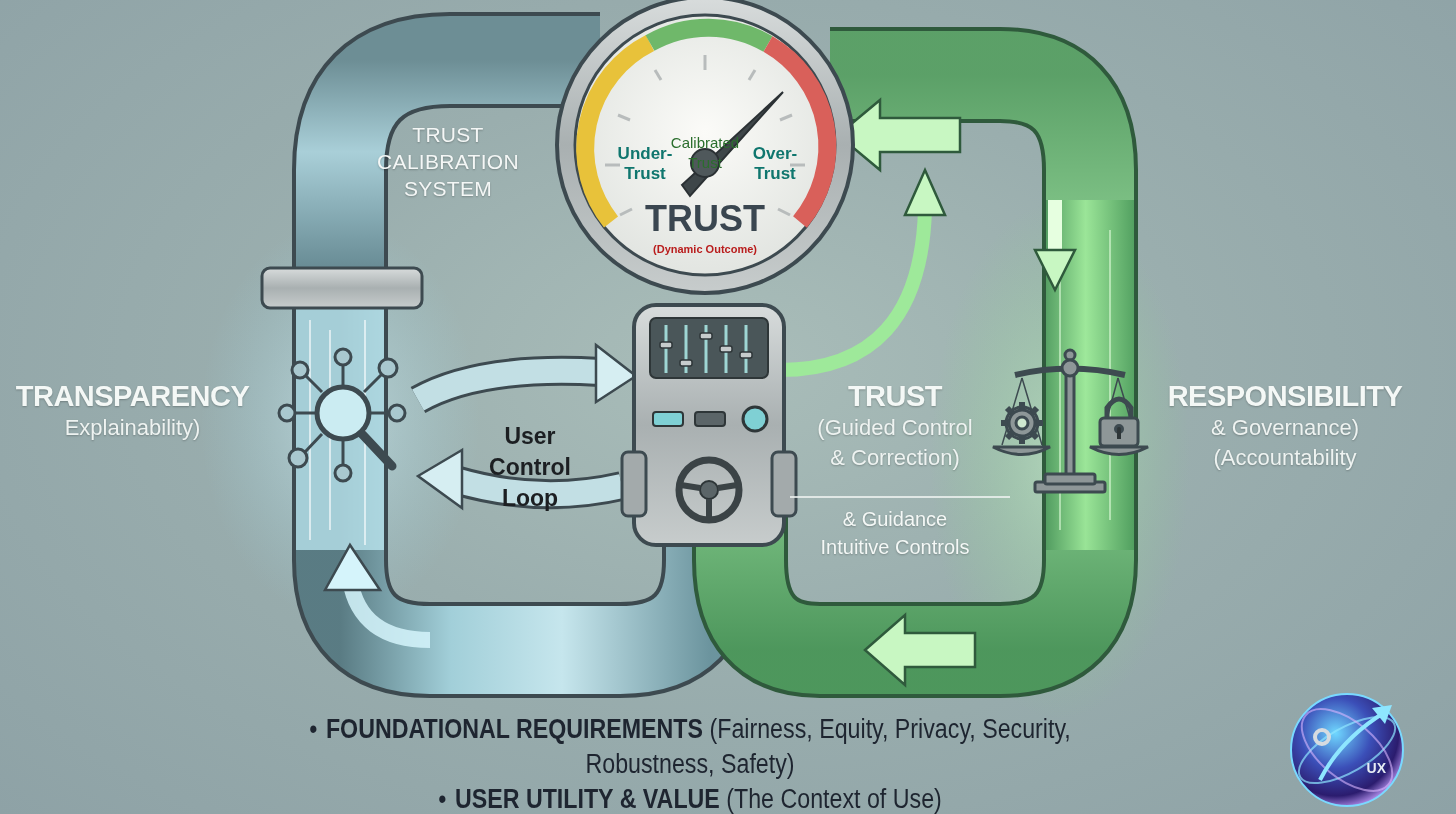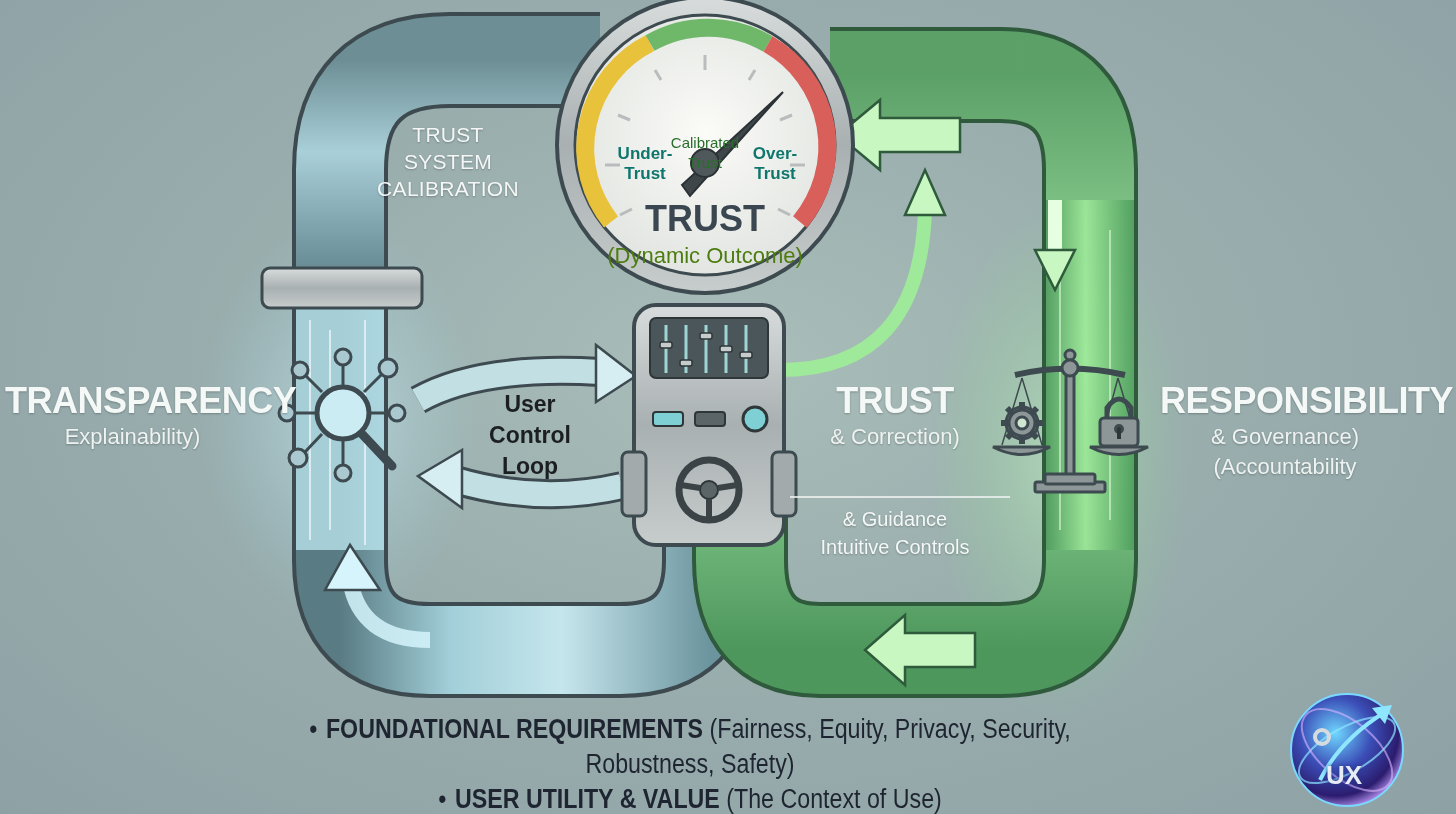--- a/index.html
+++ b/index.html
@@ -2,25 +2,25 @@
 <html><head>
 <meta charset="utf-8">
 <style>
   html,body{margin:0;padding:0;}
   body{width:1456px;height:814px;overflow:hidden;position:relative;
     background:radial-gradient(ellipse at 50% 45%, #a9bdb9 0%, #9aaeae 45%, #8ea2a6 100%);
     font-family:"Liberation Sans","DejaVu Sans",sans-serif;}
   .abs{position:absolute;}
   svg.diagram{position:absolute;left:0;top:0;}
   .lbl-white{color:#f4f8f6;text-align:center;text-shadow:0 1px 2px rgba(0,0,0,.25);}
-  .pillar-title{font-weight:700;font-size:36px;letter-spacing:-0.5px;}
+  .pillar-title{font-weight:700;font-size:29px;letter-spacing:-0.5px;}
   .pillar-sub{font-size:22px;line-height:30px;color:#eef3f1;}
   .tcs{font-size:21px;font-weight:500;line-height:27px;color:#f4f7f6;letter-spacing:0.3px;}
   .gauge-text{color:#0f766e;text-align:center;font-weight:700;}
-  .feedback{color:#1c1f22;font-size:23px;font-weight:700;text-align:center;line-height:31px;}
+  .feedback{color:#1c1f22;font-size:23px;font-weight:700;text-align:center;line-height:31px;margin-top:32px;}
   .bottom{color:#1e2530;text-align:center;font-size:27px;line-height:35px;font-family:"Liberation Sans Narrow","Liberation Sans",sans-serif;transform:scaleX(0.86);transform-origin:center;}
   .bottom b{font-weight:700;}
   .bullet{margin-right:10px;}
 </style>
 </head>
 <body>
 
 <svg class="diagram" width="1456" height="814" viewBox="0 0 1456 814">
   <defs>
     <linearGradient id="bluePipe" x1="0" y1="0" x2="1" y2="0">
@@ -229,52 +229,53 @@
     <ellipse cx="1347" cy="750" rx="54" ry="22" fill="none" stroke="#8ee6ff" stroke-width="2" opacity="0.7" transform="rotate(-30 1347 750)"></ellipse>
     <ellipse cx="1347" cy="750" rx="54" ry="28" fill="none" stroke="#d8b6ff" stroke-width="2" opacity="0.6" transform="rotate(40 1347 750)"></ellipse>
     <path d="M 1320 780 Q 1340 740 1385 712" fill="none" stroke="#8ee6ff" stroke-width="4"></path>
     <polygon points="1372,708 1392,705 1385,724" fill="#8ee6ff"></polygon>
     <circle cx="1322" cy="737" r="7" fill="none" stroke="#d6dbe0" stroke-width="4"></circle>
   </g>
 </svg>
 
 <div class="abs lbl-white tcs" style="left:358px;top:121px;width:180px;">
   <div>TRUST</div>
+  <div>CALIBRATION</div>
   <div>SYSTEM</div>
-  <div>CALIBRATION</div>
 </div>
 
 <div class="abs gauge-text" style="left:645px;top:87px;width:120px;color:#2a6e2c;font-size:15px;line-height:20px;font-weight:500;margin-top:46px;">
   <div>Calibrated</div>
   <div>Trust</div>
 </div>
 <div class="abs gauge-text" style="left:605px;top:144px;width:80px;font-size:17px;line-height:20px;">
   <div>Under-</div>
   <div>Trust</div>
 </div>
 <div class="abs gauge-text" style="left:735px;top:144px;width:80px;font-size:17px;line-height:20px;">
   <div>Over-</div>
   <div>Trust</div>
 </div>
 <div class="abs gauge-text" style="left:605px;top:199px;width:200px;font-size:36px;line-height:40px;color:#3a4650;">TRUST</div>
-<div class="abs gauge-text" style="left:600px;top:243px;width:210px;font-size:22px;font-weight:400;color:#4d7c0f;">(Dynamic Outcome)</div>
+<div class="abs gauge-text" style="left:600px;top:243px;width:210px;font-size:11px;font-weight:700;color:#b91c1c;">(Dynamic Outcome)</div>
 
 <div class="abs feedback" style="left:460px;top:389px;width:140px;">
   <div>User</div>
   <div>Control</div>
   <div>Loop</div>
 </div>
 
 <div class="abs lbl-white" style="left:5px;top:380px;width:255px;">
   <div class="pillar-title">TRANSPARENCY</div>
   <div class="pillar-sub">Explainability)</div>
 </div>
 
 <div class="abs lbl-white" style="left:795px;top:380px;width:200px;">
   <div class="pillar-title">TRUST</div>
+  <div class="pillar-sub">(Guided Control</div>
   <div class="pillar-sub">&amp; Correction)</div>
 </div>
 <div class="abs lbl-white" style="left:795px;top:505px;width:200px;font-size:20px;line-height:28px;">
   <div>&amp; Guidance</div>
   <div>Intuitive Controls</div>
 </div>
 
 <div class="abs lbl-white" style="left:1160px;top:380px;width:250px;">
   <div class="pillar-title">RESPONSIBILITY</div>
   <div class="pillar-sub">&amp; Governance)</div>
@@ -284,13 +285,13 @@
 <div class="abs" style="left:180px;top:712px;width:1020px;">
   <div class="bottom">
     <span class="bullet">•</span><b>FOUNDATIONAL REQUIREMENTS</b><span> (Fairness, Equity, Privacy, Security,</span>
   </div>
   <div class="bottom">Robustness, Safety)</div>
   <div class="bottom">
     <span class="bullet">•</span><b>USER UTILITY &amp; VALUE</b><span> (The Context of Use)</span>
   </div>
 </div>
 
-<div class="abs" style="left:1326px;top:760px;width:60px;text-align:left;font-weight:700;font-size:26px;color:#e7ecf4;text-shadow:0 0 4px #203080;">UX</div>
+<div class="abs" style="left:1326px;top:760px;width:60px;text-align:right;font-weight:700;font-size:14px;color:#e7ecf4;text-shadow:0 0 4px #203080;">UX</div>
 
 </body></html>

